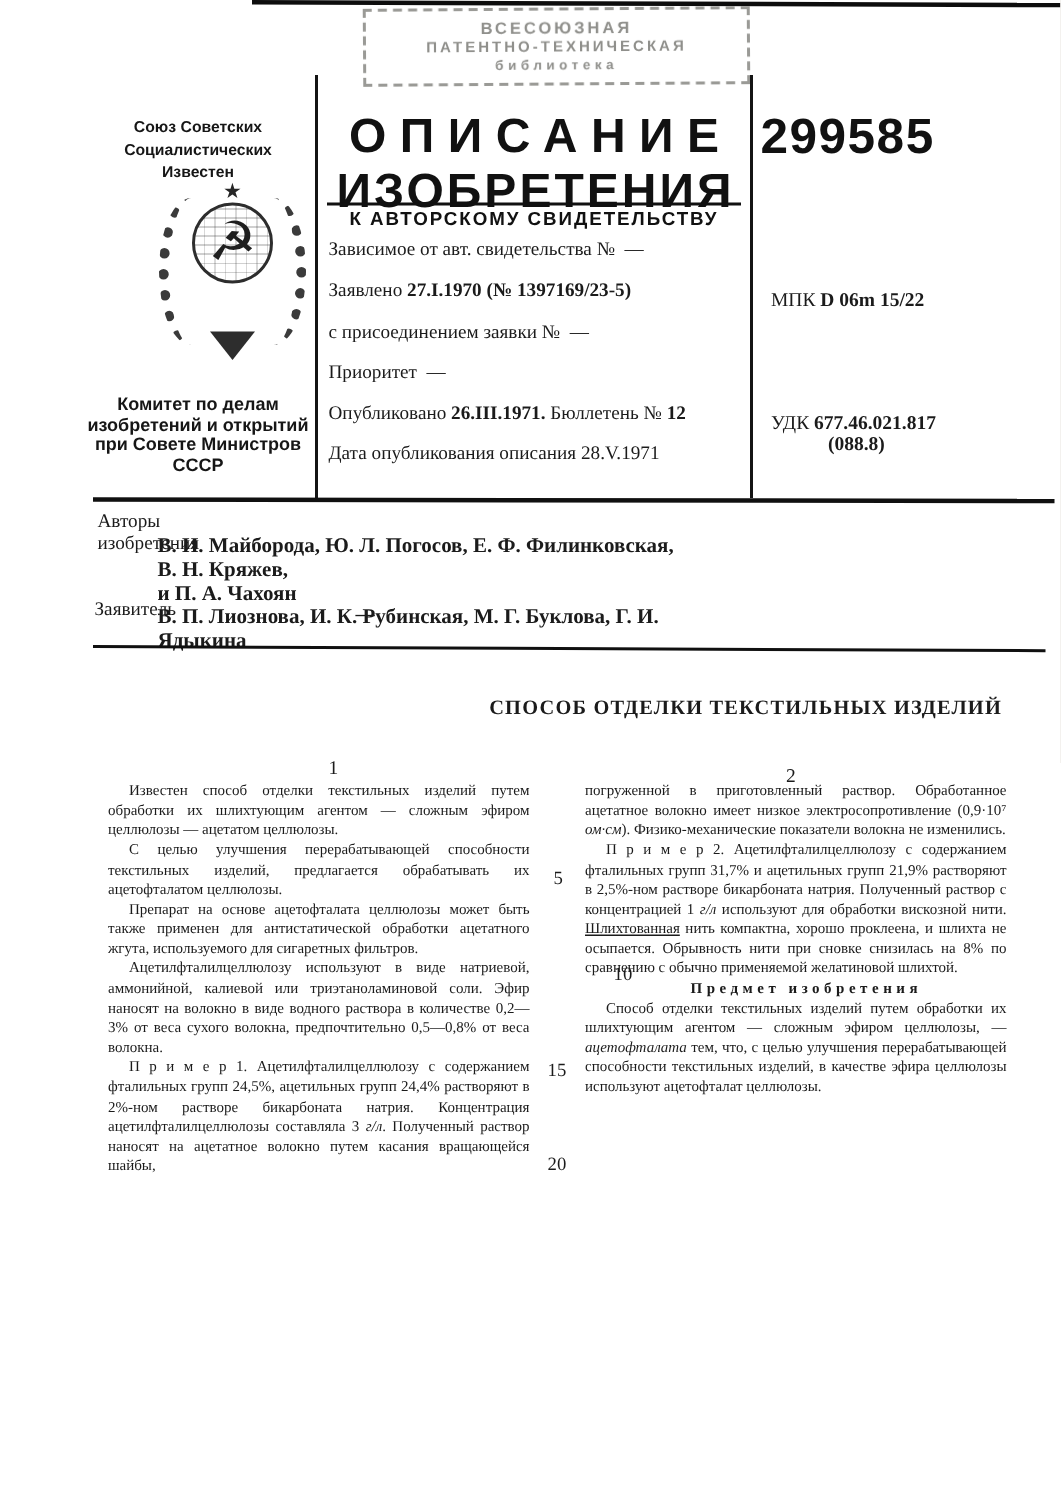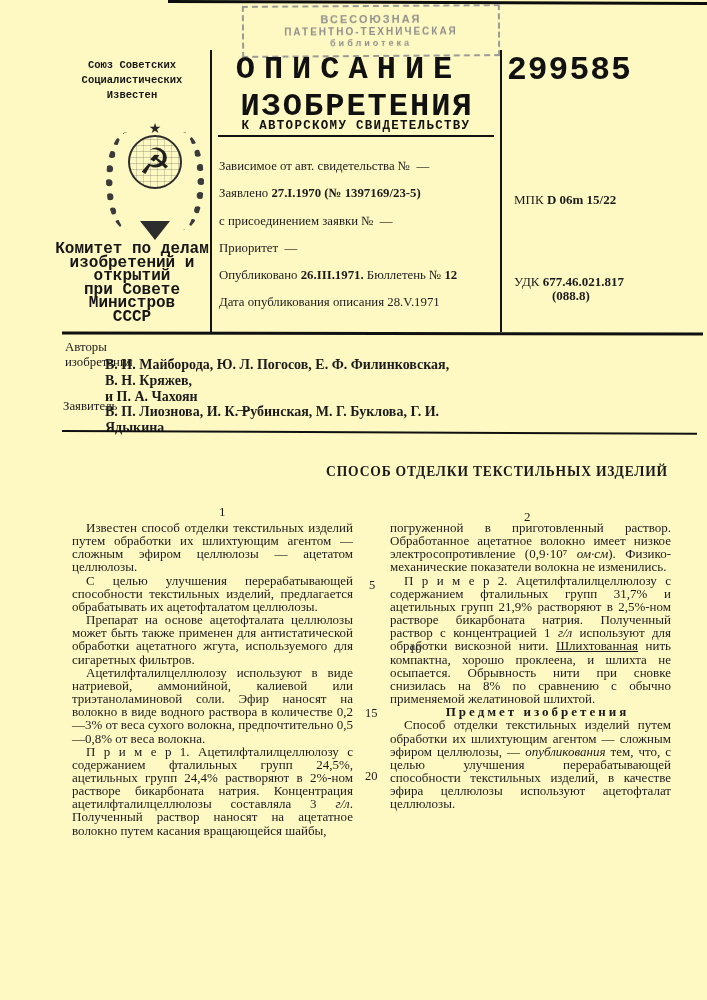--- a/index.html
+++ b/index.html
@@ -1,58 +1,58 @@
 <!DOCTYPE html>
 <html lang="ru"><head>
 <meta charset="utf-8">
 <style>
   html,body{margin:0;padding:0;background:#e9e7e2;}
   .page{
-    position:relative;width:707px;height:1000px;background:#fef9c3;
+    position:relative;width:707px;height:1000px;background:#ffffff;
     font-family:"Liberation Serif","DejaVu Serif",serif;color:#1b1b1b;
     overflow:hidden;
   }
   .abs{position:absolute;}
-  .sans{font-family:Liberation Mono, monospace;}
+  .sans{font-family:Liberation Sans, sans-serif;margin-top:20px;}
   .b{font-weight:bold;}
   
   .topline1{left:168px;top:0;width:539px;height:3px;background:#0d0d0d;transform:rotate(.2deg);transform-origin:left top;}
   
   .stamp{
     left:242px;top:5px;width:254px;height:48px;border:2px dashed #9a9a96;
     display:flex;flex-direction:column;align-items:center;justify-content:center;
     color:#8f8f8b;font-family:"Liberation Sans","DejaVu Sans",sans-serif;font-weight:bold;
     letter-spacing:2px;transform:rotate(-.4deg);filter:blur(.5px);text-align:center;
   }
   .stamp .s1{font-size:11px;line-height:13px;}
   .stamp .s2{font-size:10px;line-height:12px;}
   .stamp .s3{font-size:9px;line-height:11px;letter-spacing:3px;}
   
   .vrule{width:2px;background:#141414;}
   .country{left:58px;top:58px;width:148px;text-align:center;font-weight:bold;font-size:10.5px;line-height:15px;color:#161616;}
-  .committee{left:48px;top:243px;width:168px;text-align:center;font-weight:bold;font-size:16px;line-height:13.5px;color:#161616;}
+  .committee{left:48px;top:243px;width:168px;text-align:center;font-weight:bold;font-size:12px;line-height:13.5px;color:#161616;}
   
   .emblem{left:103px;top:122px;width:104px;height:118px;}
   .emblem .star{position:absolute;top:-2px;left:50%;transform:translateX(-50%);font-size:14px;color:#262626;font-family:"DejaVu Sans",sans-serif;}
   .emblem .wreath{position:absolute;top:10px;width:36px;height:98px;}
   .emblem .wreath.wl{left:3px;border-left:7px dotted #3b3b3b;border-radius:50%/50%;}
   .emblem .wreath.wr{right:3px;border-right:7px dotted #3b3b3b;border-radius:50%/50%;}
   .emblem .globe{
     position:absolute;top:13px;left:50%;transform:translateX(-50%);
     width:54px;height:54px;border-radius:50%;border:2.5px solid #2d2d2d;box-sizing:border-box;
     background:
       repeating-linear-gradient(0deg,transparent 0 5px,rgba(40,40,40,.22) 5px 6px),
       repeating-linear-gradient(90deg,transparent 0 6px,rgba(40,40,40,.18) 6px 7px);
     display:flex;align-items:center;justify-content:center;
   }
   .emblem .hs{font-size:36px;line-height:1;color:#1f1f1f;font-family:"DejaVu Sans",sans-serif;}
   .emblem .ribbon{position:absolute;bottom:0;left:50%;transform:translateX(-50%);
     width:0;height:0;border-left:15px solid transparent;border-right:15px solid transparent;border-top:19px solid #2d2d2d;}
   
-  .doc-line1{left:200px;top:52px;width:288px;text-align:center;font-weight:bold;font-size:32px;line-height:36px;letter-spacing:9px;text-indent:9px;color:#111;}
+  .doc-line1{left:212px;top:52px;width:288px;text-align:center;font-weight:bold;font-size:32px;line-height:36px;letter-spacing:9px;text-indent:9px;color:#111;}
   .doc-line2{left:212px;top:89px;width:288px;text-align:center;font-weight:bold;font-size:32px;line-height:36px;letter-spacing:2px;text-indent:2px;color:#111;}
   .doc-sub{left:212px;top:119px;width:288px;text-align:center;font-weight:bold;font-size:12.5px;letter-spacing:1.3px;color:#111;}
   .sub-rule{left:218px;top:135px;width:276px;height:2px;background:#111;}
   .pat-number{left:507px;top:52px;font-weight:bold;font-size:33px;letter-spacing:1px;color:#111;}
   .fields{left:219px;top:160px;width:276px;font-size:12.8px;line-height:13.6px;}
   .fields .fld{margin-bottom:13.7px;}
   .mpk{left:514px;top:192px;font-size:13px;}
   .udk{left:514px;top:275px;font-size:13px;line-height:14px;}
   .udk .udk2{padding-left:38px;}
   .hrule1{left:62px;top:332px;width:641px;height:2.5px;background:#101010;transform:rotate(.1deg);}
@@ -60,21 +60,21 @@
   
   .authors-label{left:65px;top:340px;font-size:12.8px;line-height:14.5px;}
   .names{left:105px;top:357px;width:352px;text-align:left;font-weight:bold;font-size:14px;line-height:15.8px;}
   .applicant-label{left:63px;top:399px;font-size:12.8px;}
   .applicant-dash{left:237px;top:402px;font-size:12.8px;font-weight:bold;}
   
   .title{left:72px;top:464px;width:596px;text-align:right;font-weight:bold;font-size:13.6px;letter-spacing:.8px;}
   .colnum{font-size:13px;}
   .coln1{left:219px;top:504px;}
   .coln2{left:524px;top:509px;}
-  .col{font-size:13px;line-height:13.15px;text-align:justify;hyphens:auto;-webkit-hyphens:auto;}
+  .col{font-size:10px;line-height:13.15px;text-align:justify;hyphens:auto;-webkit-hyphens:auto;}
   .col p{margin:0;text-indent:14px;}
   .col p.noindent{text-indent:0;}
   .col-left{left:72px;top:521px;width:281px;}
   .col-right{left:390px;top:521px;width:281px;}
   .claims-head{margin:10px 0 7px 0;text-align:center;text-indent:0;letter-spacing:3px;}
   .lnum{font-size:12.5px;}
   .ln5{left:369px;top:578px;}
   .ln10{left:365px;top:642px;margin-left:44px;}
   .ln15{left:365px;top:706px;}
   .ln20{left:365px;top:769px;}
@@ -172,16 +172,16 @@
     <p>С целью улучшения перерабатывающей способности текстильных изделий, предлагается обрабатывать их ацетофталатом целлюлозы.</p>
     <p>Препарат на основе ацетофталата целлюлозы может быть также применен для антистатической обработки ацетатного жгута, используемого для сигаретных фильтров.</p>
     <p>Ацетилфталилцеллюлозу используют в виде натриевой, аммонийной, калиевой или триэтаноламиновой соли. Эфир наносят на волокно в виде водного раствора в количестве 0,2—3% от веса сухого волокна, предпочтительно 0,5—0,8% от веса волокна.</p>
     <p>П р и м е р  1. Ацетилфталилцеллюлозу с содержанием фталильных групп 24,5%, ацетильных групп 24,4% растворяют в 2%-ном растворе бикарбоната натрия. Концентрация ацетилфталилцеллюлозы составляла 3 <i>г/л</i>. Полученный раствор наносят на ацетатное волокно путем касания вращающейся шайбы,</p>
   </div>
 
   <div class="abs col col-right" lang="ru">
     <p class="noindent">погруженной в приготовленный раствор. Обработанное ацетатное волокно имеет низкое электросопротивление (0,9·10⁷ <i>ом·см</i>). Физико-механические показатели волокна не изменились.</p>
     <p>П р и м е р  2. Ацетилфталилцеллюлозу с содержанием фталильных групп 31,7% и ацетильных групп 21,9% растворяют в 2,5%-ном растворе бикарбоната натрия. Полученный раствор с концентрацией 1 <i>г/л</i> используют для обработки вискозной нити. <u>Шлихтованная</u> нить компактна, хорошо проклеена, и шлихта не осыпается. Обрывность нити при сновке снизилась на 8% по сравнению с обычно применяемой желатиновой шлихтой.</p>
     <p class="claims-head b">Предмет изобретения</p>
-    <p>Способ отделки текстильных изделий путем обработки их шлихтующим агентом — сложным эфиром целлюлозы, — <i>опубликования</i> тем, что, с целью улучшения перерабатывающей способности текстильных изделий, в качестве эфира целлюлозы используют ацетофталат целлюлозы.</p>
+    <p>Способ отделки текстильных изделий путем обработки их шлихтующим агентом — сложным эфиром целлюлозы, — <i>ацетофталата</i> тем, что, с целью улучшения перерабатывающей способности текстильных изделий, в качестве эфира целлюлозы используют ацетофталат целлюлозы.</p>
   </div>
 
 </div>
 
 </body></html>

